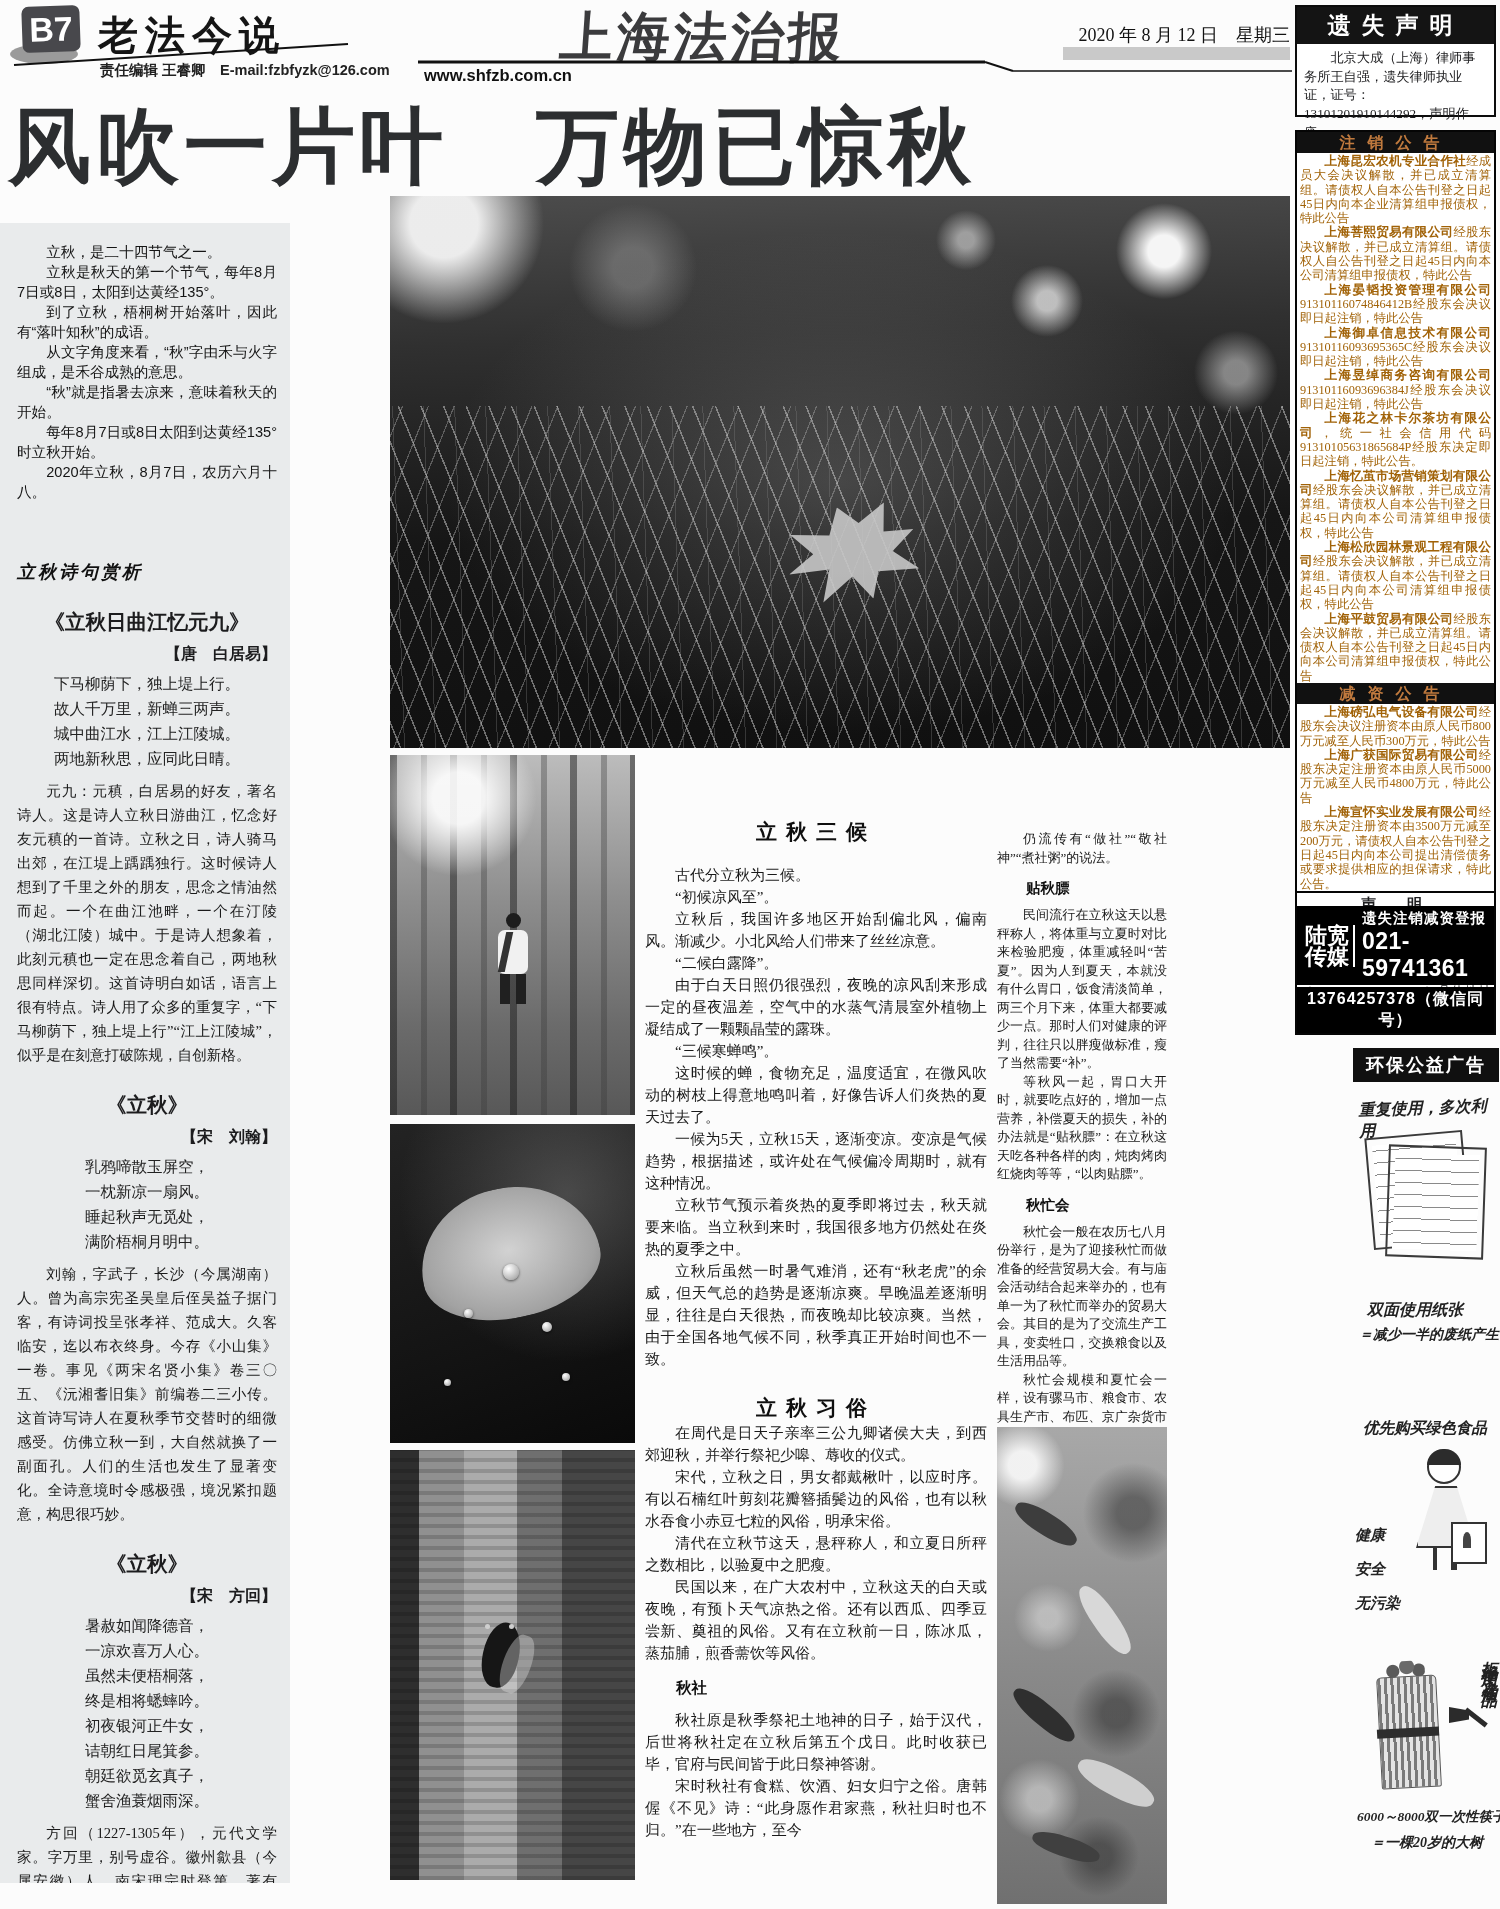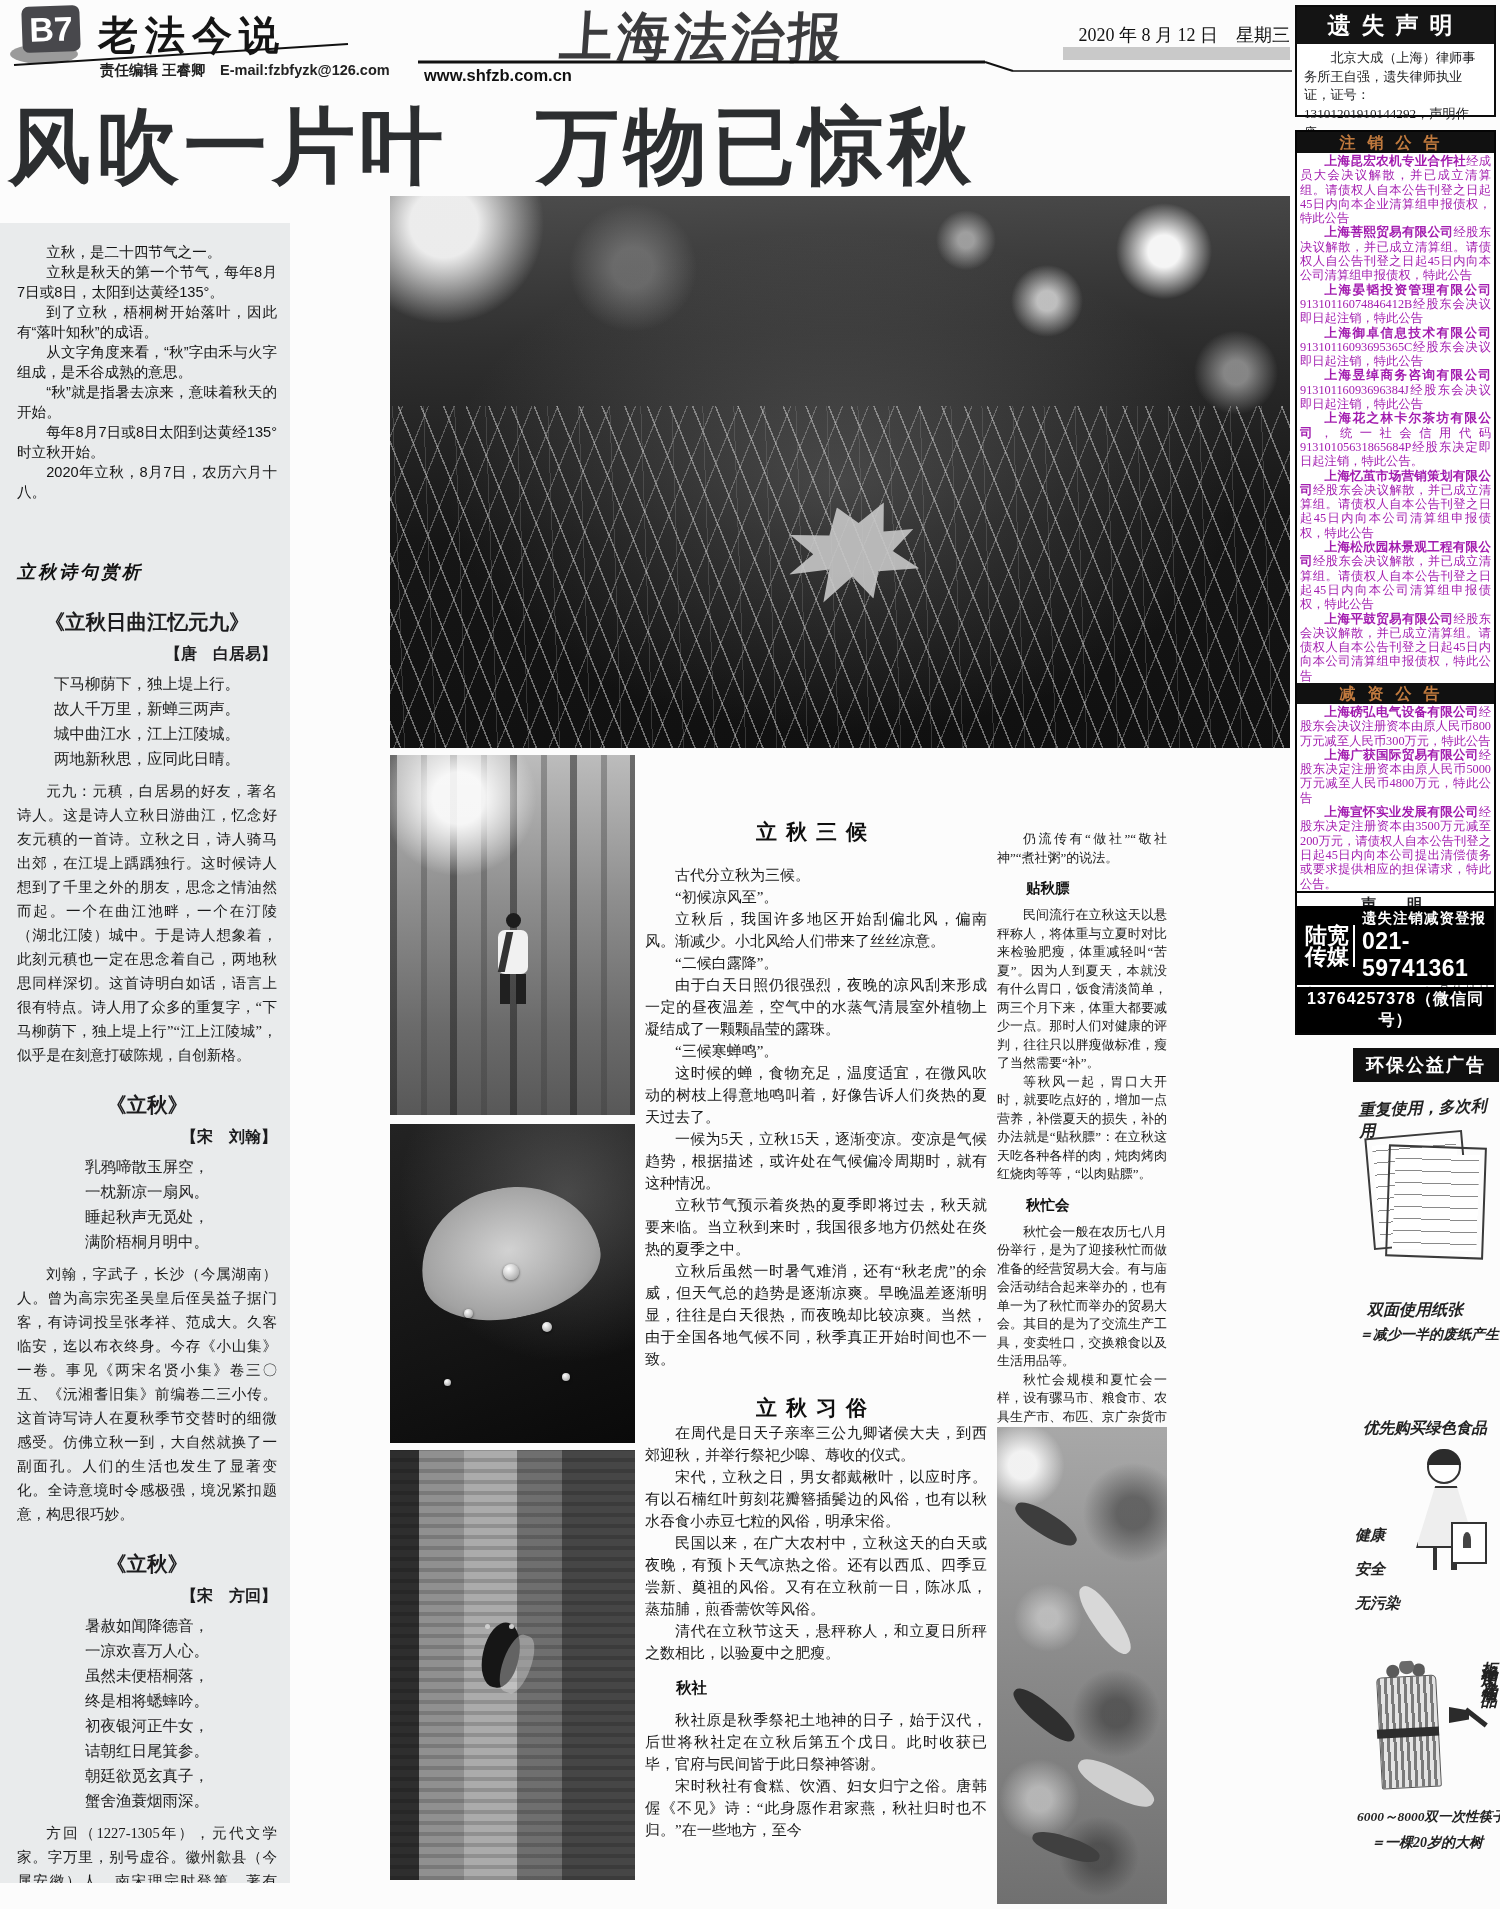--- a/index.html
+++ b/index.html
@@ -105,21 +105,21 @@
                  font-family:"Liberation Serif","DejaVu Serif",serif;color:#191919}
   #right-col .first{margin-top:74px}
   #right-col .subttl{font-size:14.5px;margin-top:12px;margin-bottom:8px}
   
   #notices{left:1295px;top:130px;width:201px;height:905px;border:2px solid #050505;background:#fff;
            box-sizing:border-box;overflow:hidden}
   .nbar{background:#111;color:#c07a3e;text-align:center;font-size:16px;font-weight:bold;
         letter-spacing:12px;line-height:21px;height:21px;font-family:"Liberation Serif",serif}
   .nbody{padding:1px 3px 0 3px}
   .nt{font-size:12.3px;line-height:14.3px;text-align:justify;text-indent:2em;
-      font-family:"Liberation Serif","DejaVu Serif",serif;color:#a21caf}
+      font-family:"Liberation Serif","DejaVu Serif",serif;color:#a16207}
   .nt b{font-family:"Liberation Sans",sans-serif;font-size:12.6px}
   #stmt{border-top:2px solid #050505;padding:1px 3px 0 3px}
   #stmt .st{text-align:center;font-weight:bold;font-size:15px;letter-spacing:8px;line-height:19px}
   #stmt .sb{font-size:12.3px;line-height:14.3px;text-align:justify;text-indent:2em;
             font-family:"Liberation Serif",serif}
   #nad{position:absolute;left:0;right:0;bottom:0}
   #nad .r1{display:flex;background:#000;color:#fff;align-items:center;padding:3px 4px}
   #nad .brand{width:52px;text-align:center;font-weight:bold;font-size:22px;line-height:21px;
               border-right:2px solid #fff;font-family:"Liberation Serif",serif}
   #nad .rr{flex:1;padding-left:7px}
@@ -299,22 +299,22 @@
   <p class="b">由于白天日照仍很强烈，夜晚的凉风刮来形成一定的昼夜温差，空气中的水蒸气清晨室外植物上凝结成了一颗颗晶莹的露珠。</p>
   <p class="b">“三候寒蝉鸣”。</p>
   <p class="b">这时候的蝉，食物充足，温度适宜，在微风吹动的树枝上得意地鸣叫着，好像告诉人们炎热的夏天过去了。</p>
   <p class="b">一候为5天，立秋15天，逐渐变凉。变凉是气候趋势，根据描述，或许处在气候偏冷周期时，就有这种情况。</p>
   <p class="b">立秋节气预示着炎热的夏季即将过去，秋天就要来临。当立秋到来时，我国很多地方仍然处在炎热的夏季之中。</p>
   <p class="b">立秋后虽然一时暑气难消，还有“秋老虎”的余威，但天气总的趋势是逐渐凉爽。早晚温差逐渐明显，往往是白天很热，而夜晚却比较凉爽。当然，由于全国各地气候不同，秋季真正开始时间也不一致。</p>
 
   <p class="ttl ttl2" style="margin-top:24px">立秋习俗</p>
   <p class="b">在周代是日天子亲率三公九卿诸侯大夫，到西郊迎秋，并举行祭祀少嗥、蓐收的仪式。</p>
   <p class="b">宋代，立秋之日，男女都戴楸叶，以应时序。有以石楠红叶剪刻花瓣簪插鬓边的风俗，也有以秋水吞食小赤豆七粒的风俗，明承宋俗。</p>
+  <p class="b">清代在立秋节这天，悬秤称人，和立夏日所秤之数相比，以验夏中之肥瘦。</p>
   <p class="b">民国以来，在广大农村中，立秋这天的白天或夜晚，有预卜天气凉热之俗。还有以西瓜、四季豆尝新、奠祖的风俗。又有在立秋前一日，陈冰瓜，蒸茄脯，煎香薷饮等风俗。</p>
-  <p class="b">清代在立秋节这天，悬秤称人，和立夏日所秤之数相比，以验夏中之肥瘦。</p>
 
   <p class="subttl">秋社</p>
   <p class="b">秋社原是秋季祭祀土地神的日子，始于汉代，后世将秋社定在立秋后第五个戊日。此时收获已毕，官府与民间皆于此日祭神答谢。</p>
   <p class="b">宋时秋社有食糕、饮酒、妇女归宁之俗。唐韩偓《不见》诗：“此身愿作君家燕，秋社归时也不归。”在一些地方，至今</p>
 </div>
 
 <div class="abs" id="right-col">
   <p class="b first">仍流传有“做社”“敬社神”“煮社粥”的说法。</p>
   <p class="subttl">贴秋膘</p>
   <p class="b">民间流行在立秋这天以悬秤称人，将体重与立夏时对比来检验肥瘦，体重减轻叫“苦夏”。因为人到夏天，本就没有什么胃口，饭食清淡简单，两三个月下来，体重大都要减少一点。那时人们对健康的评判，往往只以胖瘦做标准，瘦了当然需要“补”。</p>

